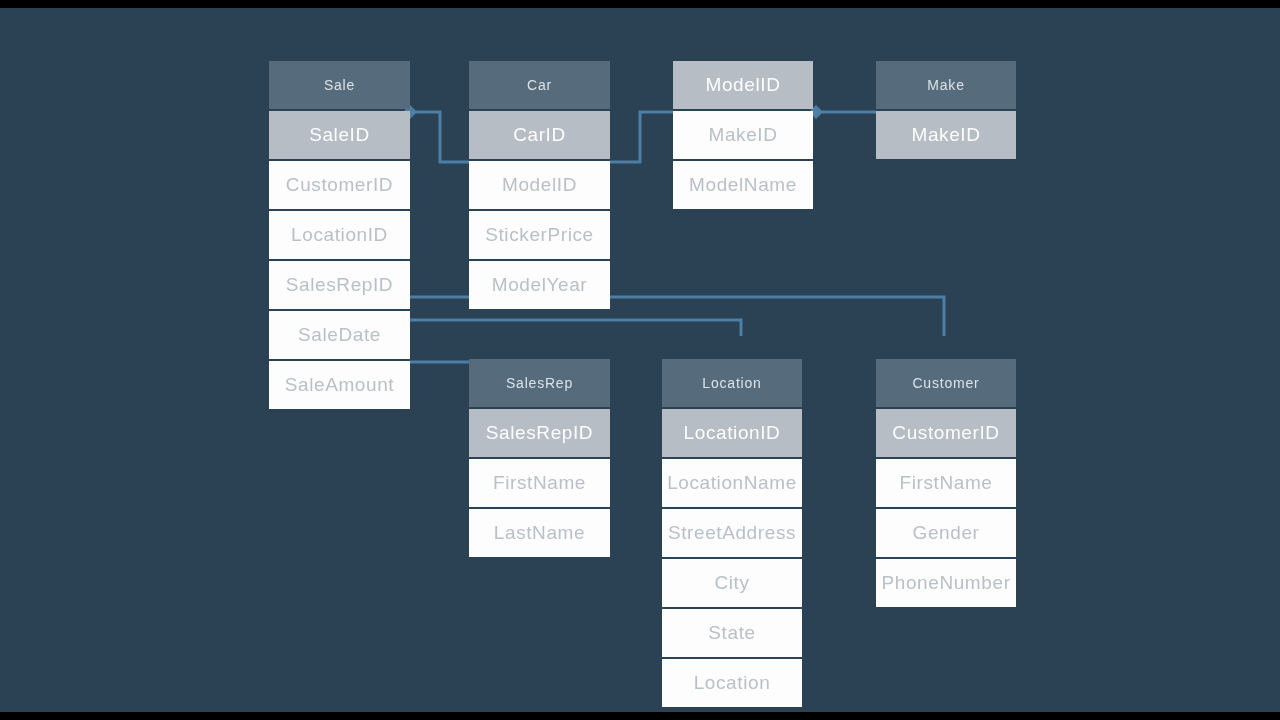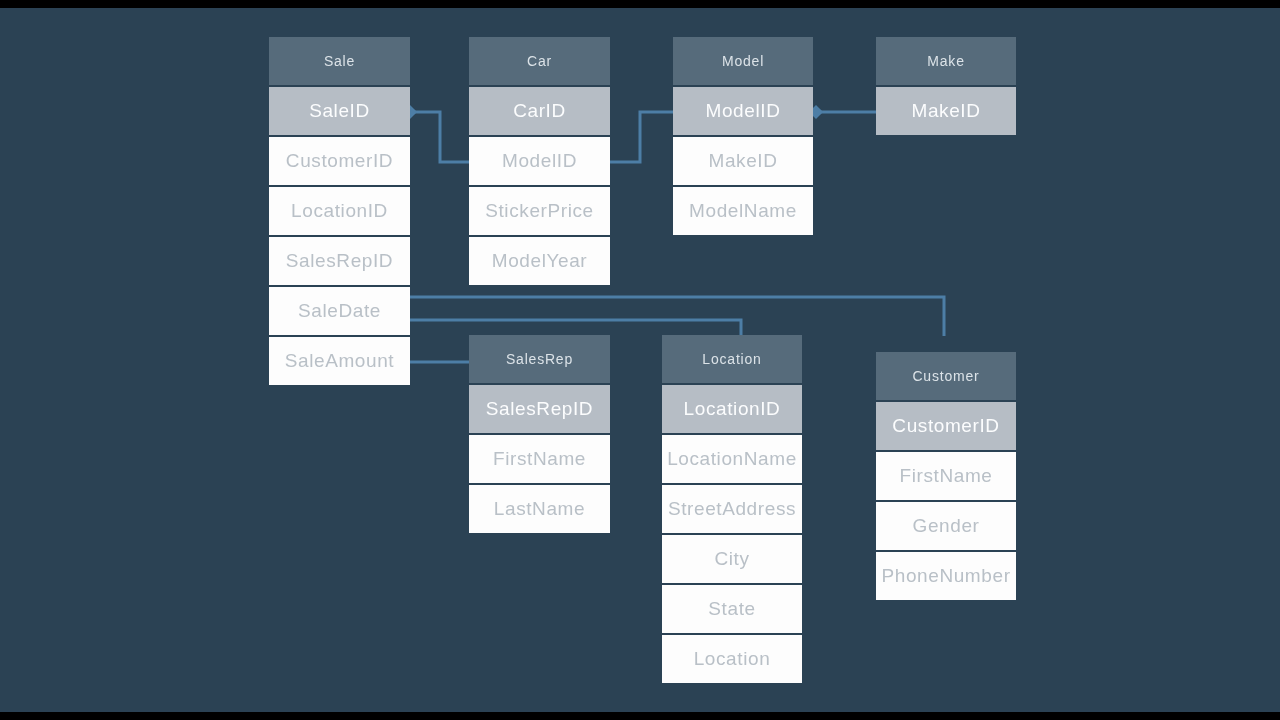--- a/index.html
+++ b/index.html
@@ -17,21 +17,21 @@
   .bar {
     position:absolute; left:0; width:100%; height:8px;
     background:var(--bar, #000);
   }
   .bar.top { top:0; }
   .bar.bottom { bottom:0; }
   #connections {
     position:absolute; left:0; top:0;
     width:1280px; height:720px;
   }
-  .table { position:absolute; }
+  .table { position:absolute;margin-top:24px; }
   .thead {
     height:48px; margin-bottom:2px;
     background:var(--header, #566b7b);
     color:var(--header-text, #dce3e8);
     display:flex; align-items:center; justify-content:center;
     font-size:14px; letter-spacing:0.8px;
   }
   .trow {
     height:48px; margin-bottom:2px;
     background:var(--row, #fdfdfd);
@@ -70,21 +70,20 @@
         <div class="trow">SaleAmount</div>
       </div>
       <div class="table" style="left: 469px; top: 37px; width: 141px;">
         <div class="thead">Car</div>
         <div class="trow pk">CarID</div>
         <div class="trow">ModelID</div>
         <div class="trow">StickerPrice</div>
         <div class="trow">ModelYear</div>
       </div>
       <div class="table" style="left: 673px; top: 37px; width: 140px;">
-        <div class="thead">Model</div>
         <div class="trow pk">ModelID</div>
         <div class="trow">MakeID</div>
         <div class="trow">ModelName</div>
       </div>
       <div class="table" style="left: 876px; top: 37px; width: 140px;">
         <div class="thead">Make</div>
         <div class="trow pk">MakeID</div>
       </div>
       <div class="table" style="left: 469px; top: 335px; width: 141px;">
         <div class="thead">SalesRep</div>
@@ -94,21 +93,21 @@
       </div>
       <div class="table" style="left: 662px; top: 335px; width: 140px;">
         <div class="thead">Location</div>
         <div class="trow pk">LocationID</div>
         <div class="trow">LocationName</div>
         <div class="trow">StreetAddress</div>
         <div class="trow">City</div>
         <div class="trow">State</div>
         <div class="trow">Location</div>
       </div>
-      <div class="table" style="left: 876px; top: 352px; width: 140px;">
+      <div class="table" style="left: 876px; top: 335px; width: 140px;">
         <div class="thead">Customer</div>
         <div class="trow pk">CustomerID</div>
         <div class="trow">FirstName</div>
         <div class="trow">Gender</div>
         <div class="trow">PhoneNumber</div>
       </div>
     </div>
   <div class="bar bottom"></div>
 </div>
 

